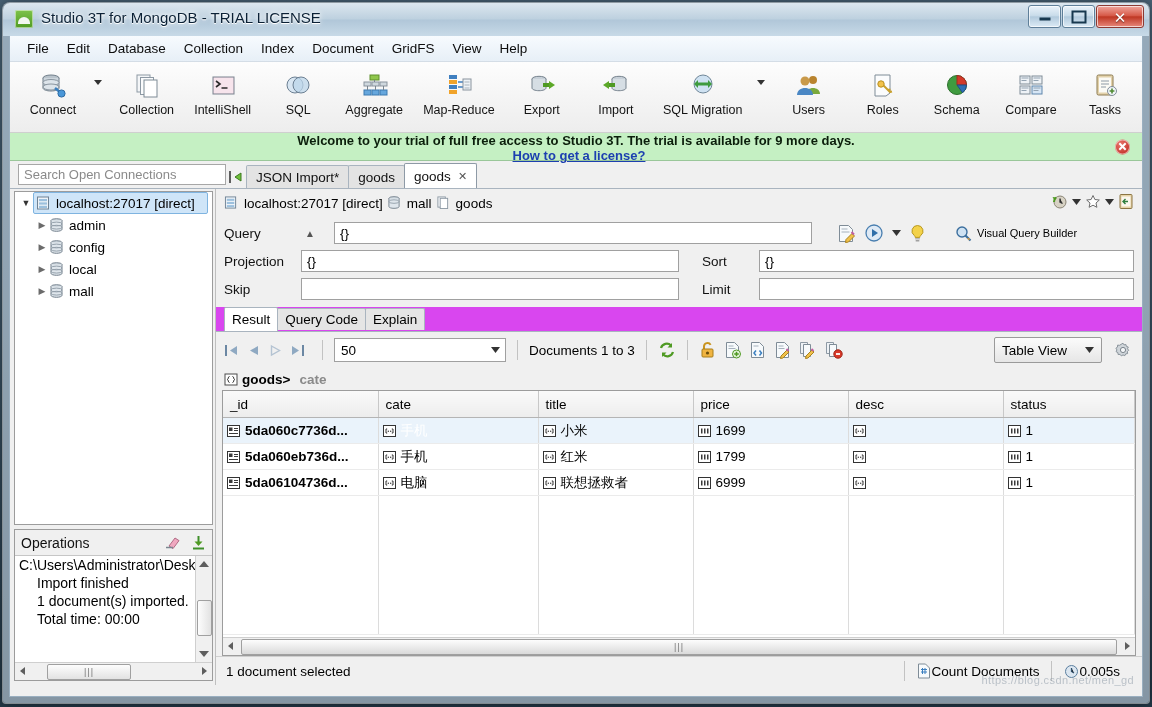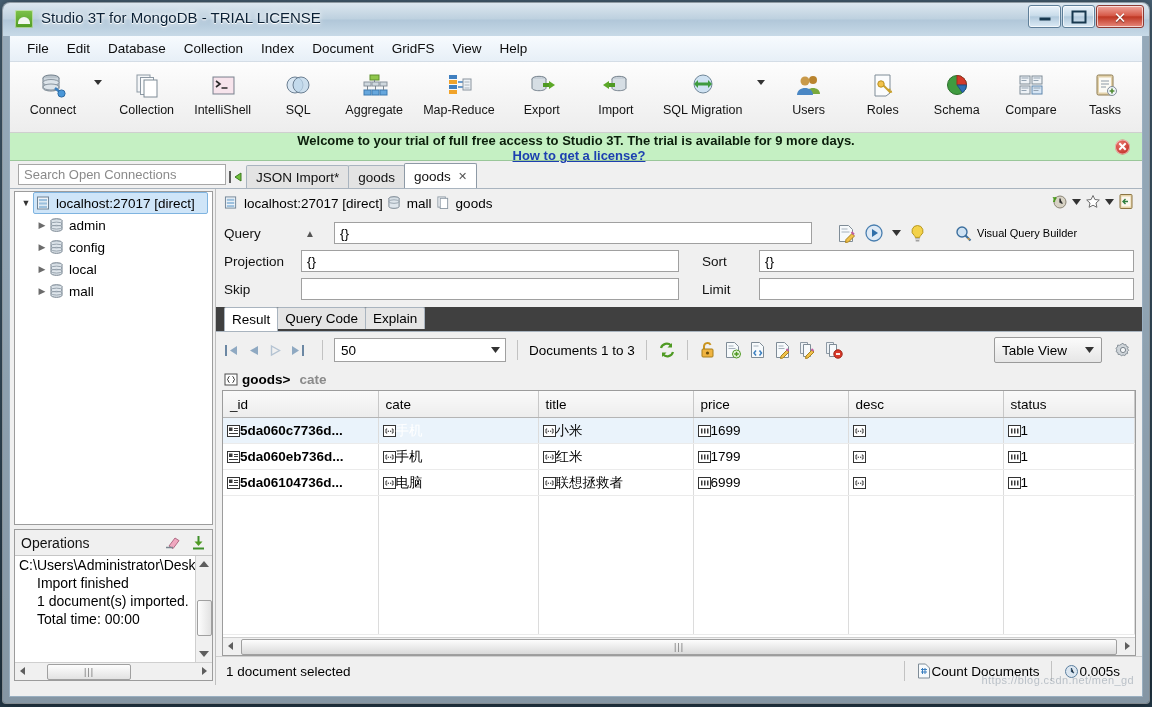--- a/index.html
+++ b/index.html
@@ -137,21 +137,21 @@
   .qgrid{padding:2px 8px 4px 8px;}
   .qrow{display:flex;align-items:center;height:28px;gap:15px;}
   .qlabel{width:62px;font-size:13.5px;color:#111;}
   .qinput{height:22px;border:1px solid #a0a0a0;background:#fff;font-size:13.5px;
     display:flex;align-items:center;padding:0 5px;box-sizing:border-box;}
   .collapse{width:18px;text-align:center;color:#555;font-size:10px;}
   .qtools{display:flex;align-items:center;gap:8px;margin-left:10px;}
   .vqb{display:flex;align-items:center;gap:5px;font-size:11px;margin-left:14px;white-space:nowrap;}
 
   
-  .rtabs{display:flex;align-items:flex-start;padding-left:8px;height:24px;border-bottom:1px solid #a9b4bf;background:#404040;}
+  .rtabs{display:flex;align-items:center;padding-left:8px;height:24px;border-bottom:1px solid #a9b4bf;background:#d946ef;}
   .rtab{height:21px;display:flex;align-items:center;padding:0 7px;font-size:13.5px;
     border:1px solid #a9b4bf;border-bottom:none;background:#e5e5e5;margin-right:-1px;border-radius:2px 2px 0 0;}
   .rtab.active{background:#fff;height:23px;}
 
   .rtoolbar{height:36px;display:flex;align-items:center;padding:0 8px;background:#f0f0f0;gap:4px;}
   .nav{display:flex;align-items:center;gap:7px;margin-right:6px;}
   .navb{width:15px;height:15px;position:relative;}
   .vsep{width:1px;height:20px;background:#c2c2c2;margin:0 7px;}
   .combo{width:172px;height:24px;border:1px solid #a0a0a0;background:#fff;display:flex;align-items:center;
     padding-left:6px;font-size:13.5px;position:relative;box-sizing:border-box;}
@@ -168,21 +168,21 @@
   
   .tablewrap{flex:1;margin:0 6px;border:1px solid #9c9c9c;background:#fff;display:flex;flex-direction:column;overflow:hidden;}
   table{border-collapse:collapse;width:100%;table-layout:fixed;font-size:13.5px;}
   th{height:24px;background:linear-gradient(180deg,#fafafa,#ededed);border-right:1px solid #c8c8c8;
     border-bottom:1px solid #b4b4b4;text-align:left;padding-left:7px;font-weight:normal;font-size:13.5px;}
   td{height:25px;border-right:1px solid #dcdcdc;border-bottom:1px solid #ebebeb;padding:0 4px;
     vertical-align:middle;white-space:nowrap;overflow:hidden;}
   tr.r1 td{background:#eaf3fb;}
   td.selcell{background:#1e90ff;color:#fff;}
   td.idcell{font-weight:bold;}
-  .cellin{display:flex;align-items:center;}
+  .cellin{display:flex;align-items:center;gap:5px;}
   .tblfill{flex:1;background:#fff;}
   .tblhscroll{height:17px;background:#f0f0f0;border-top:1px solid #cfcfcf;position:relative;}
   .tblhthumb{position:absolute;left:18px;top:1px;right:18px;height:14px;border:1px solid #a0a0a0;border-radius:2px;
     background:linear-gradient(180deg,#fdfdfd,#dadada);display:flex;align-items:center;justify-content:center;}
 
   .statusbar{height:28px;display:flex;align-items:center;padding:0 10px;font-size:13.5px;
     background:#f0f0f0;border-top:1px solid #cfcfcf;position:relative;}
   .statusbar .sp{flex:1;}
   .sitem{display:flex;align-items:center;padding:0 12px;}
   .sdiv{width:1px;height:20px;background:#c2c2c2;}

